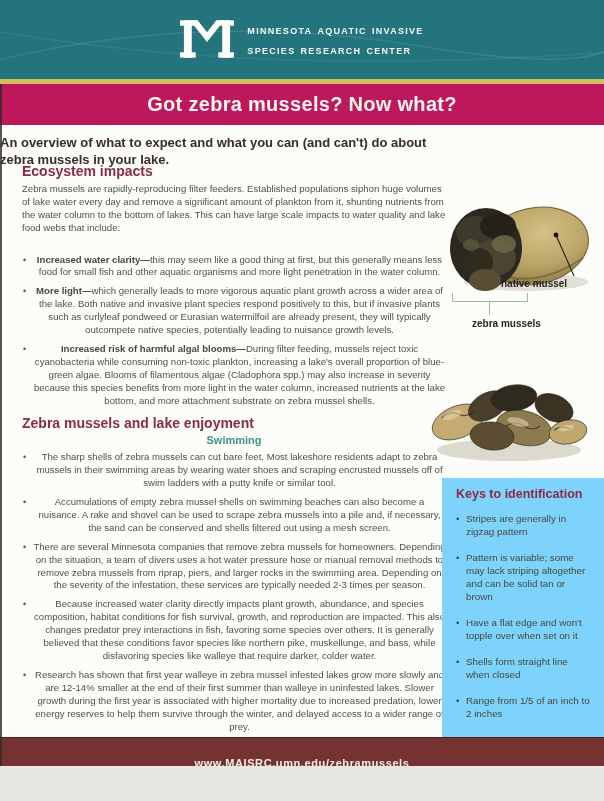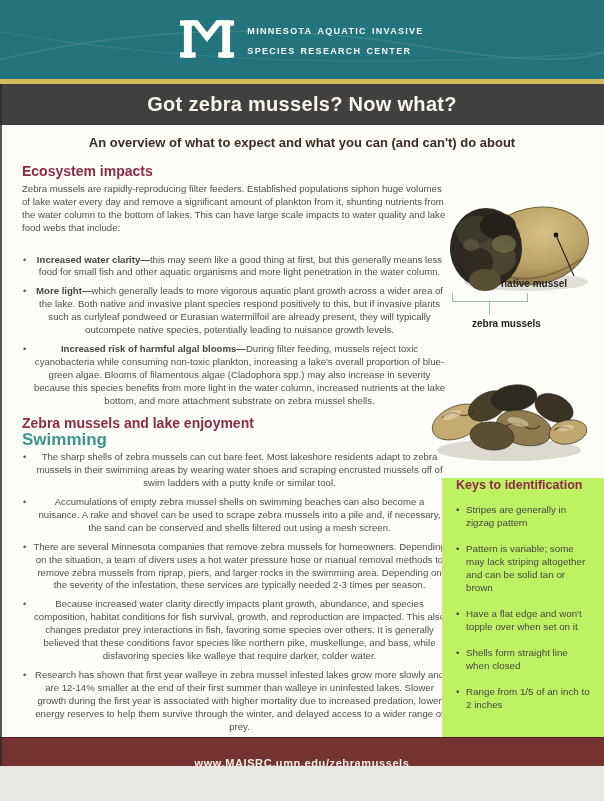--- a/index.html
+++ b/index.html
@@ -15,57 +15,57 @@
     background:#23747c; display:flex; align-items:center; justify-content:center; gap:13px;
   }
   .swirls { position:absolute; inset:0; pointer-events:none; }
   .logo-m { width:54px; height:40px; flex:0 0 auto; }
   .org-name {
     color:#f4f7f3; font-size:13.5px; line-height:1.45; letter-spacing:1.3px;
     font-variant:small-caps; text-transform:lowercase; font-weight:600;
   }
   .gold-rule { position:absolute; left:0; top:79px; width:604px; height:5px; background:#d8b95c; }
   .banner {
-    position:absolute; left:0; top:84px; width:604px; height:41px; background:#404040;
+    position:absolute; left:0; top:84px; width:604px; height:41px; background:#be185d;
     display:flex; align-items:center; justify-content:center;
   }
   .banner-title { color:#fbf6ec; font-size:20px; font-weight:bold; letter-spacing:0.3px; }
   
   .subtitle {
-    position:absolute; left:0; top:134px; width:604px; text-align:center;
+    position:absolute; left:0; top:134px; width:604px; text-align:left;
     color:#3a2d23; font-size:13px; font-weight:bold; line-height:17px;
   }
   
   .main-col {
     position:absolute; left:22px; top:165px; width:424px; height:572px;
     color:#4f5349; font-size:9.6px; line-height:12.9px; overflow:hidden;
   }
   .sec-heading { color:#8c2b45; font-size:14px; font-weight:bold; margin-bottom:5px; }
   .sec-heading.second { margin-top:9px; }
-  .sub-heading { color:#3e9488; font-size:17px; font-weight:bold; margin:3px 0 4px; }
+  .sub-heading { color:#3e9488; font-size:11px; font-weight:bold; margin:3px 0 4px;text-align:center; }
   .main-col p { margin-bottom:19px; }
   ul.blist { list-style:none;text-align:center; }
   ul.blist li { position:relative; padding-left:11px; margin-bottom:6px; }
   ul.blist li::before { content:"•"; position:absolute; left:1px; top:0; font-size:9px; color:#4f5349; }
   ul.blist b { color:#454a40; }
   
   .photoA { position:absolute; left:438px; top:200px; width:158px; height:100px; }
   .photoB { position:absolute; left:426px; top:370px; width:166px; height:100px; }
   .photo-label { position:absolute; color:#262522; font-size:10px; font-weight:bold; }
   .label-native { left:501px; top:278px;text-align:center; }
   .label-zebra  { left:472px; top:318px; }
   .bracket {
     position:absolute; left:452px; top:293px; width:76px; height:9px;
     border-left:1px solid #9fb7ab; border-right:1px solid #9fb7ab; border-bottom:1px solid #9fb7ab;
   }
   .bracket-stem { position:absolute; left:489px; top:302px; width:1px; height:13px; background:#9fb7ab; }
   
   .keys-box {
     position:absolute; left:442px; top:478px; width:162px; height:259px;
-    background:#bef264; padding:0 13px 10px 14px;
+    background:#7dd3fc; padding:9px 13px 10px 14px;
   }
   .keys-heading { color:#8c2b45; font-size:12.5px; font-weight:bold; margin-bottom:11px; }
   ul.keys-list { list-style:none; color:#44493f; font-size:9.8px; line-height:13px; }
   ul.keys-list li { position:relative; padding-left:10px; margin-bottom:13px; }
   ul.keys-list li::before { content:"•"; position:absolute; left:0; top:0; color:#44493f; }
   
   .footer {
     position:absolute; left:0; top:737px; width:604px; height:51px; background:#743231;
     border-top:1px solid #47201f; display:flex; align-items:center; justify-content:center;
   }
@@ -100,20 +100,21 @@
   </div>
 
   <div class="gold-rule"></div>
 
   <div class="banner">
     <div class="banner-title">Got zebra mussels? Now what?</div>
   </div>
 
   <div class="subtitle">
     <span>An overview of what to expect and what you can (and can't) do about</span><br>
+    <span>zebra mussels in your lake.</span>
   </div>
 
   <div class="main-col">
     <div class="sec-heading">Ecosystem impacts</div>
     <p>Zebra mussels are rapidly-reproducing filter feeders. Established populations siphon huge volumes of lake water every day and remove a significant amount of plankton from it, shunting nutrients from the water column to the bottom of lakes. This can have large scale impacts to water quality and lake food webs that include:</p>
     <ul class="blist">
       <li><b>Increased water clarity—</b><span>this may seem like a good thing at first, but this generally means less food for small fish and other aquatic organisms and more light penetration in the water column.</span></li>
       <li><b>More light—</b><span>which generally leads to more vigorous aquatic plant growth across a wider area of the lake. Both native and invasive plant species respond positively to this, but if invasive plants such as curlyleaf pondweed or Eurasian watermilfoil are already present, they will typically outcompete native species, potentially leading to nuisance growth levels.</span></li>
       <li><b>Increased risk of harmful algal blooms—</b><span>During filter feeding, mussels reject toxic cyanobacteria while consuming non-toxic plankton, increasing a lake's overall proportion of blue-green algae. Blooms of filamentous algae (Cladophora spp.) may also increase in severity because this species benefits from more light in the water column, increased nutrients at the lake bottom, and more attachment substrate on zebra mussel shells.</span></li>
     </ul>

